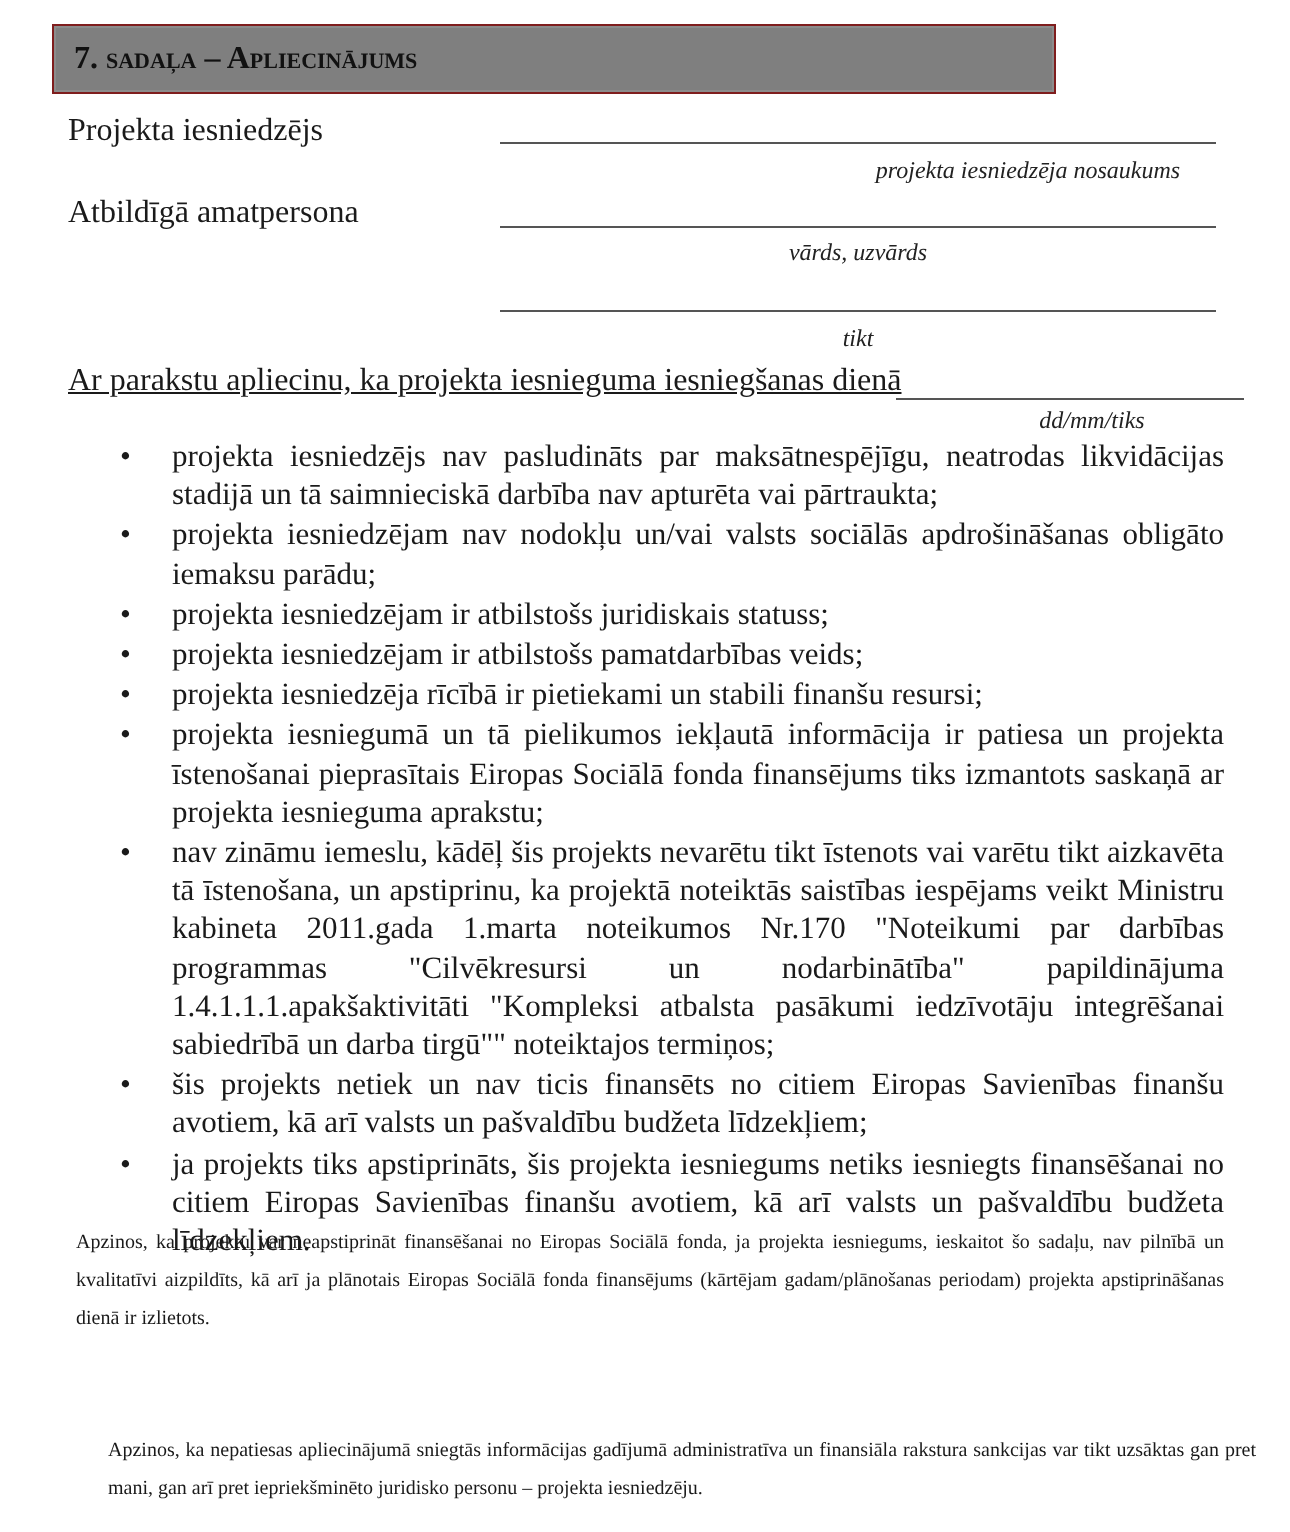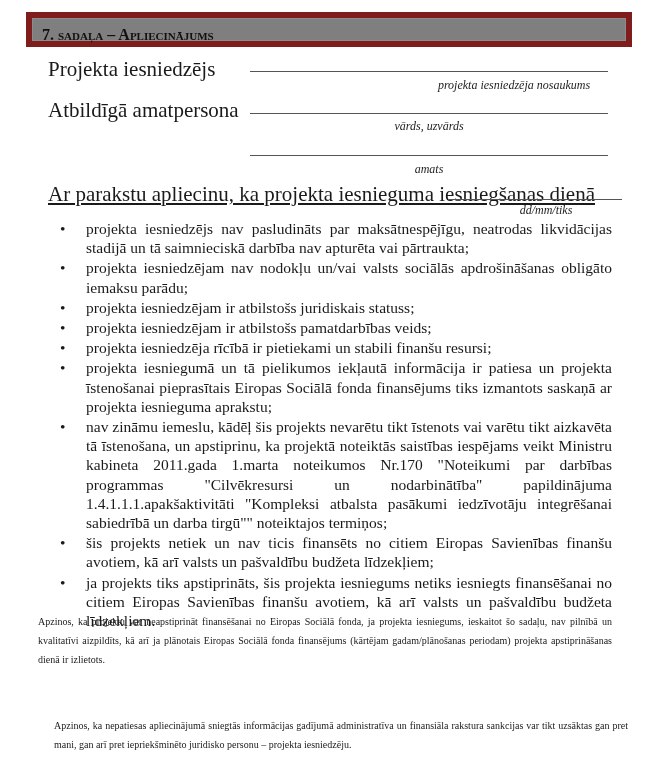--- a/index.html
+++ b/index.html
@@ -1,30 +1,30 @@
 <!DOCTYPE html>
 <html><head>
 <meta charset="utf-8">
 <style>
   html, body { margin: 0; padding: 0; background: #ffffff; }
   body {
     width: 645px; height: 766px; overflow: hidden; position: relative;
     font-family: "Liberation Serif", serif; color: #1a1a1a;
   }
   .header {
-    position: absolute; left: 26px; top: 12px; width: 606px; height: 35px;
-    background: #7f7f7f; border: 6px solid #7f1d1d; box-sizing: border-box;
+    position: absolute; left: 26px; top: 12px; width: 502px; height: 35px;
+    background: #7f7f7f; border: 1px solid #7f1d1d; box-sizing: border-box;
     box-shadow: inset 0 0 0 1px #8c8c8c;
   }
   .header-title {
     position: absolute; left: 10px; top: 8px;
     font-weight: bold; font-size: 16px; font-variant: small-caps; color: #111;
     letter-spacing: 0px;
   }
-  .label { position: absolute; left: 48px; font-size: 21px; }
+  .label { position: absolute; left: 34px; font-size: 16px; }
   .line { position: absolute; height: 1px; background: #555; }
   .hint {
     position: absolute; font-style: italic; font-size: 12px; text-align: center; color: #222;
   }
   .list { position: absolute; left: 0; top: 219px; width: 645px; margin: 0; padding: 0; list-style: none; }
   .list li { position: relative; padding-left: 86px; width: 526px; font-size: 15.5px; line-height: 19.2px; text-align: justify; margin-bottom: 1px; }
   .list li .bullet { position: absolute; left: 60px; top: 0; }
   .para { position: absolute; left: 38px; width: 574px; font-size: 10px; line-height: 19.2px; text-align: justify; }
 </style>
 </head>
@@ -36,21 +36,21 @@
 
 <span class="label" style="top:57px;">Projekta iesniedzējs</span>
 <div class="line" style="left:250px; top:71px; width:358px;"></div>
 <span class="hint" style="left:250px; top:78px; width:528px;">projekta iesniedzēja nosaukums</span>
 
 <span class="label" style="top:98px;">Atbildīgā amatpersona</span>
 <div class="line" style="left:250px; top:113px; width:358px;"></div>
 <span class="hint" style="left:250px; top:119px; width:358px;">vārds, uzvārds</span>
 
 <div class="line" style="left:250px; top:155px; width:358px;"></div>
-<span class="hint" style="left:250px; top:162px; width:358px;">amats</span>
+<span class="hint" style="left:250px; top:162px; width:358px;">tikt</span>
 
 <span class="label" style="top:182px;text-decoration:underline;">Ar parakstu apliecinu, ka projekta iesnieguma iesniegšanas dienā</span>
 <div class="line" style="left:448px; top:199px; width:174px;"></div>
 <span class="hint" style="left:448px; top:203px; width:196px;">dd/mm/tiks</span>
 
 <ul class="list">
   <li><span class="bullet">•</span><span>projekta iesniedzējs nav pasludināts par maksātnespējīgu, neatrodas likvidācijas stadijā un tā saimnieciskā darbība nav apturēta vai pārtraukta;</span></li>
   <li><span class="bullet">•</span><span>projekta iesniedzējam nav nodokļu un/vai valsts sociālās apdrošināšanas obligāto iemaksu parādu;</span></li>
   <li><span class="bullet">•</span><span>projekta iesniedzējam ir atbilstošs juridiskais statuss;</span></li>
   <li><span class="bullet">•</span><span>projekta iesniedzējam ir atbilstošs pamatdarbības veids;</span></li>

